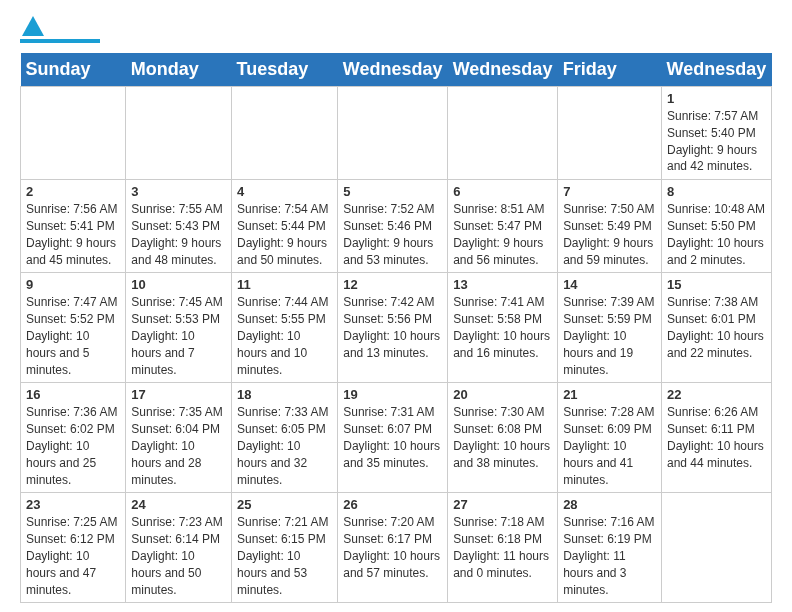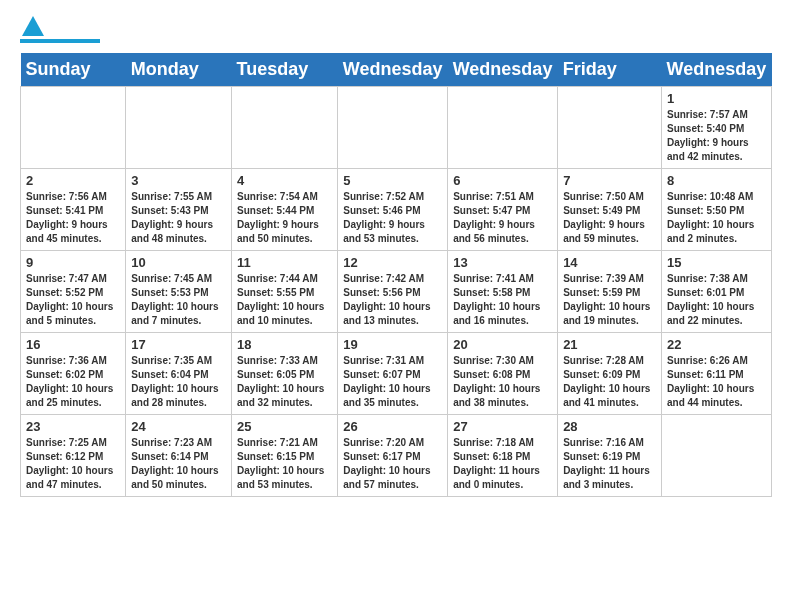--- a/index.html
+++ b/index.html
@@ -59,24 +59,23 @@
     td.empty {
       background: #f5f5f5;
     }
     .day-num {
       font-size: 13px;
       font-weight: bold;
       margin-bottom: 2px;
       display: block;
     }
     .day-info {
-      font-size: 10px;
+      font-size: 12px;
       line-height: 1.4;
       color: #333;
-      font-weight: bold;
     }
     tr:nth-child(even) td:not(.empty) {
       background: #fff;
     }
     .week-row td {
       background: #fff;
     }
     .week-row.alt td {
       background: #f9f9f9;
     }
@@ -148,21 +147,21 @@
 Daylight: 9 hours and 50 minutes.</div>
         </td>
         <td>
           <span class="day-num">5</span>
           <div class="day-info">Sunrise: 7:52 AM
 Sunset: 5:46 PM
 Daylight: 9 hours and 53 minutes.</div>
         </td>
         <td>
           <span class="day-num">6</span>
-          <div class="day-info">Sunrise: 7:51 AM
+          <div class="day-info">Sunrise: 8:51 AM
 Sunset: 5:47 PM
 Daylight: 9 hours and 56 minutes.</div>
         </td>
         <td>
           <span class="day-num">7</span>
           <div class="day-info">Sunrise: 7:50 AM
 Sunset: 5:49 PM
 Daylight: 9 hours and 59 minutes.</div>
         </td>
         <td>

